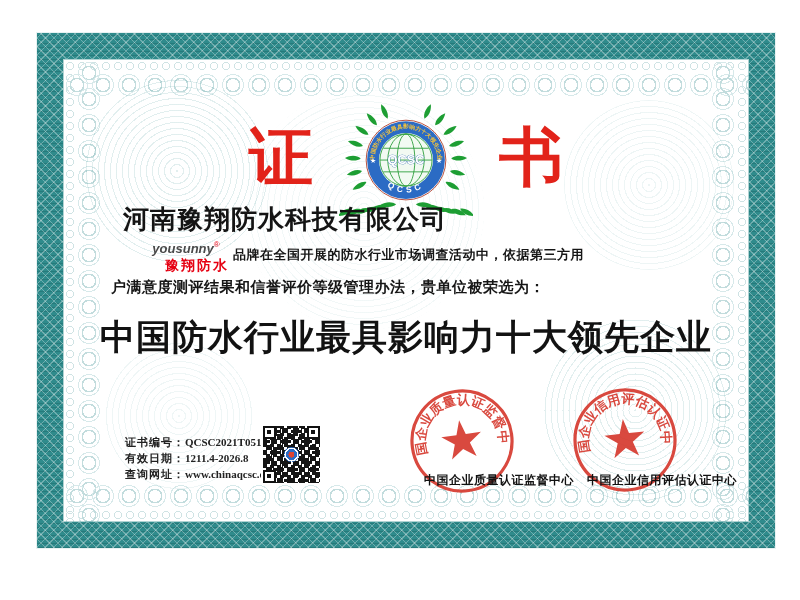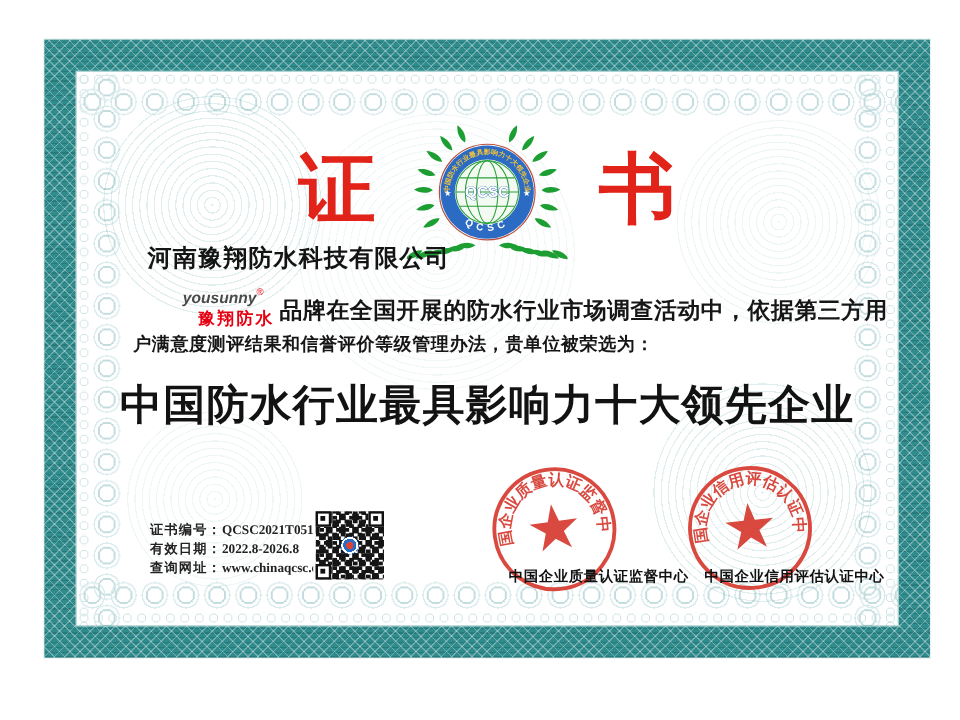--- a/index.html
+++ b/index.html
@@ -42,29 +42,29 @@
   .ros.r3{right:14px;top:40px;width:170px;height:170px;opacity:.6;}
   .ros.r4{right:20px;bottom:18px;width:185px;height:185px;}
   .ros.r5{left:40px;bottom:30px;width:150px;height:150px;opacity:.55;}
 
   
   .content{position:absolute;inset:0;z-index:2;}
   .header{position:absolute;left:0;right:0;top:58px;display:flex;justify-content:center;align-items:center;gap:26px;}
   .hdr-char{font-size:64px;line-height:1;color:#e2231a;font-family:"Liberation Serif","DejaVu Serif",serif;font-weight:700;}
   .emblem{width:134px;height:124px;margin-top:10px;}
 
-  .company{position:absolute;left:86px;top:169px;font-size:20px;font-weight:600;letter-spacing:1px;color:#141414;}
+  .company{position:absolute;left:86px;top:169px;font-size:26px;font-weight:600;letter-spacing:1px;color:#141414;}
 
   .brand{position:absolute;left:106px;top:207px;width:86px;text-align:center;line-height:1.05;}
   .brand .latin{font-size:13px;font-weight:800;font-style:italic;color:#4a4a4a;letter-spacing:0;}
   .brand .latin::first-letter{color:#e60012;}
   .brand .reg{font-size:8px;color:#e60012;vertical-align:super;}
   .brand .cn{font-size:14px;font-weight:800;color:#e60012;letter-spacing:2px;margin-top:1px;text-align:right;}
 
-  .para1{position:absolute;left:196px;top:213px;font-size:19px;font-weight:700;color:#161616;
+  .para1{position:absolute;left:196px;top:213px;font-size:13px;font-weight:700;color:#161616;
     font-family:"Liberation Serif","DejaVu Serif",serif;letter-spacing:.5px;}
   .para2{position:absolute;left:74px;top:245px;font-size:15px;font-weight:700;color:#161616;
     font-family:"Liberation Serif","DejaVu Serif",serif;letter-spacing:.5px;}
 
   .award-cn{position:absolute;left:0;right:0;top:281px;text-align:center;font-size:35px;font-weight:800;
     color:#121212;letter-spacing:1px;}
   .award-en{position:absolute;left:0;right:0;top:331px;text-align:center;font-size:14.5px;font-weight:700;
     color:#1a1a1a;font-family:"Liberation Serif","DejaVu Serif",serif;letter-spacing:.2px;}
 
   .details{position:absolute;left:88px;top:401px;font-size:11px;font-weight:700;color:#222;
@@ -180,21 +180,21 @@
         <div class="cn">豫翔防水</div>
       </div>
 
       <div class="para1">品牌在全国开展的防水行业市场调查活动中，依据第三方用</div>
       <div class="para2">户满意度测评结果和信誉评价等级管理办法，贵单位被荣选为：</div>
 
       <div class="award-cn">中国防水行业最具影响力十大领先企业</div>
 
       <div class="details">
         <div><span class="lbl">证书编号：</span><span>QCSC2021T0516222</span></div>
-        <div><span class="lbl">有效日期：</span><span>2022.8-2026.8</span></div>
+        <div><span class="lbl">有效日期：</span><span>1211.4-2026.8</span></div>
         <div><span class="lbl">查询网址：</span><span>www.chinaqcsc.org</span></div>
       </div>
 
       <div class="qr">
         <div class="f tl"></div>
         <div class="f tr"></div>
         <div class="f bl"></div>
         <div class="logo"></div>
       </div>
 

